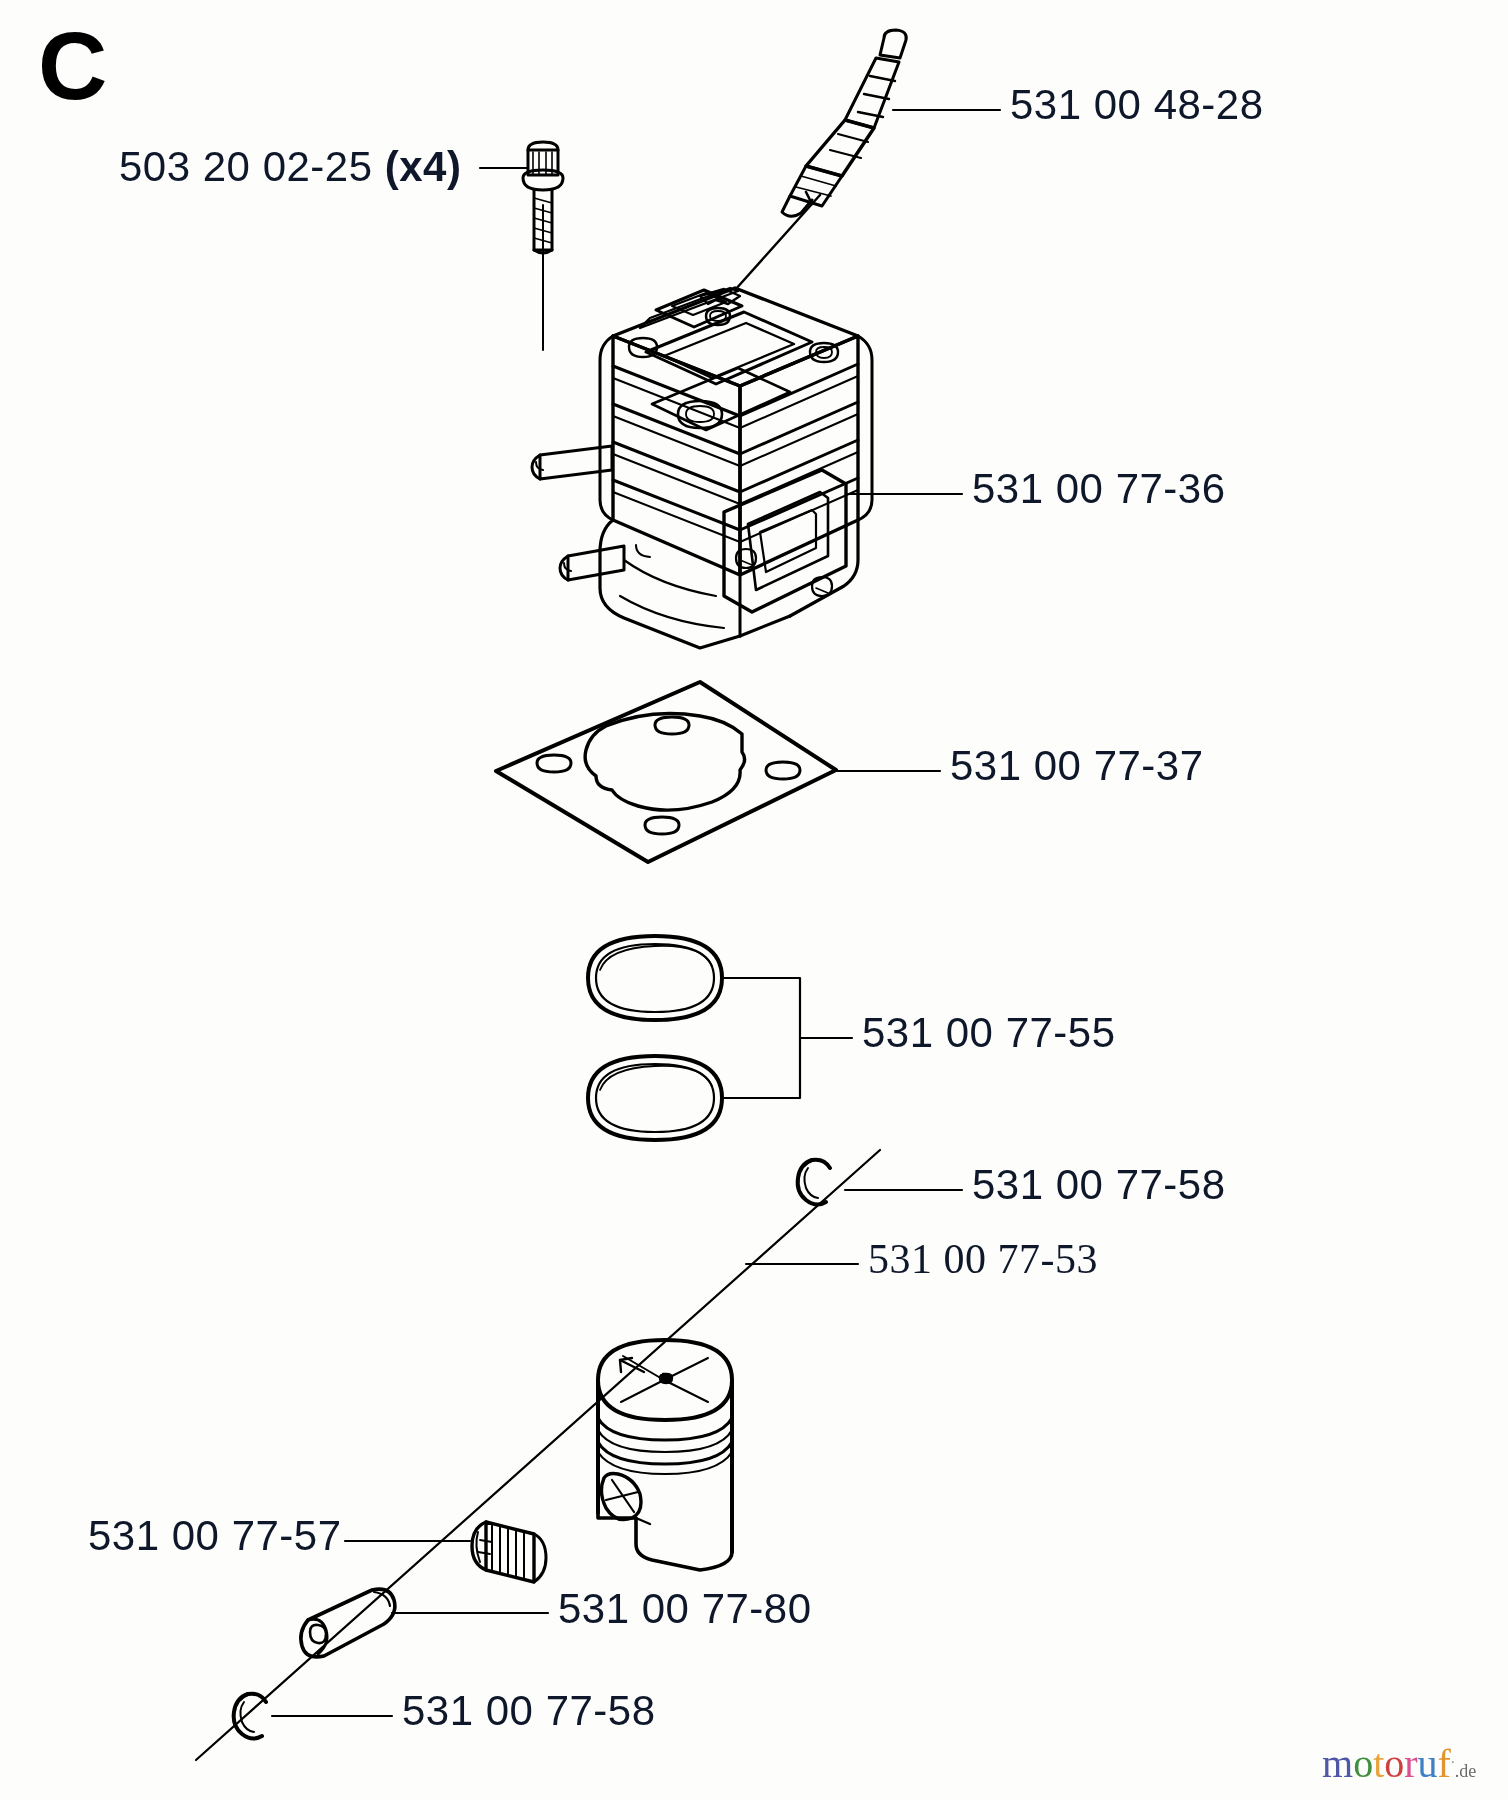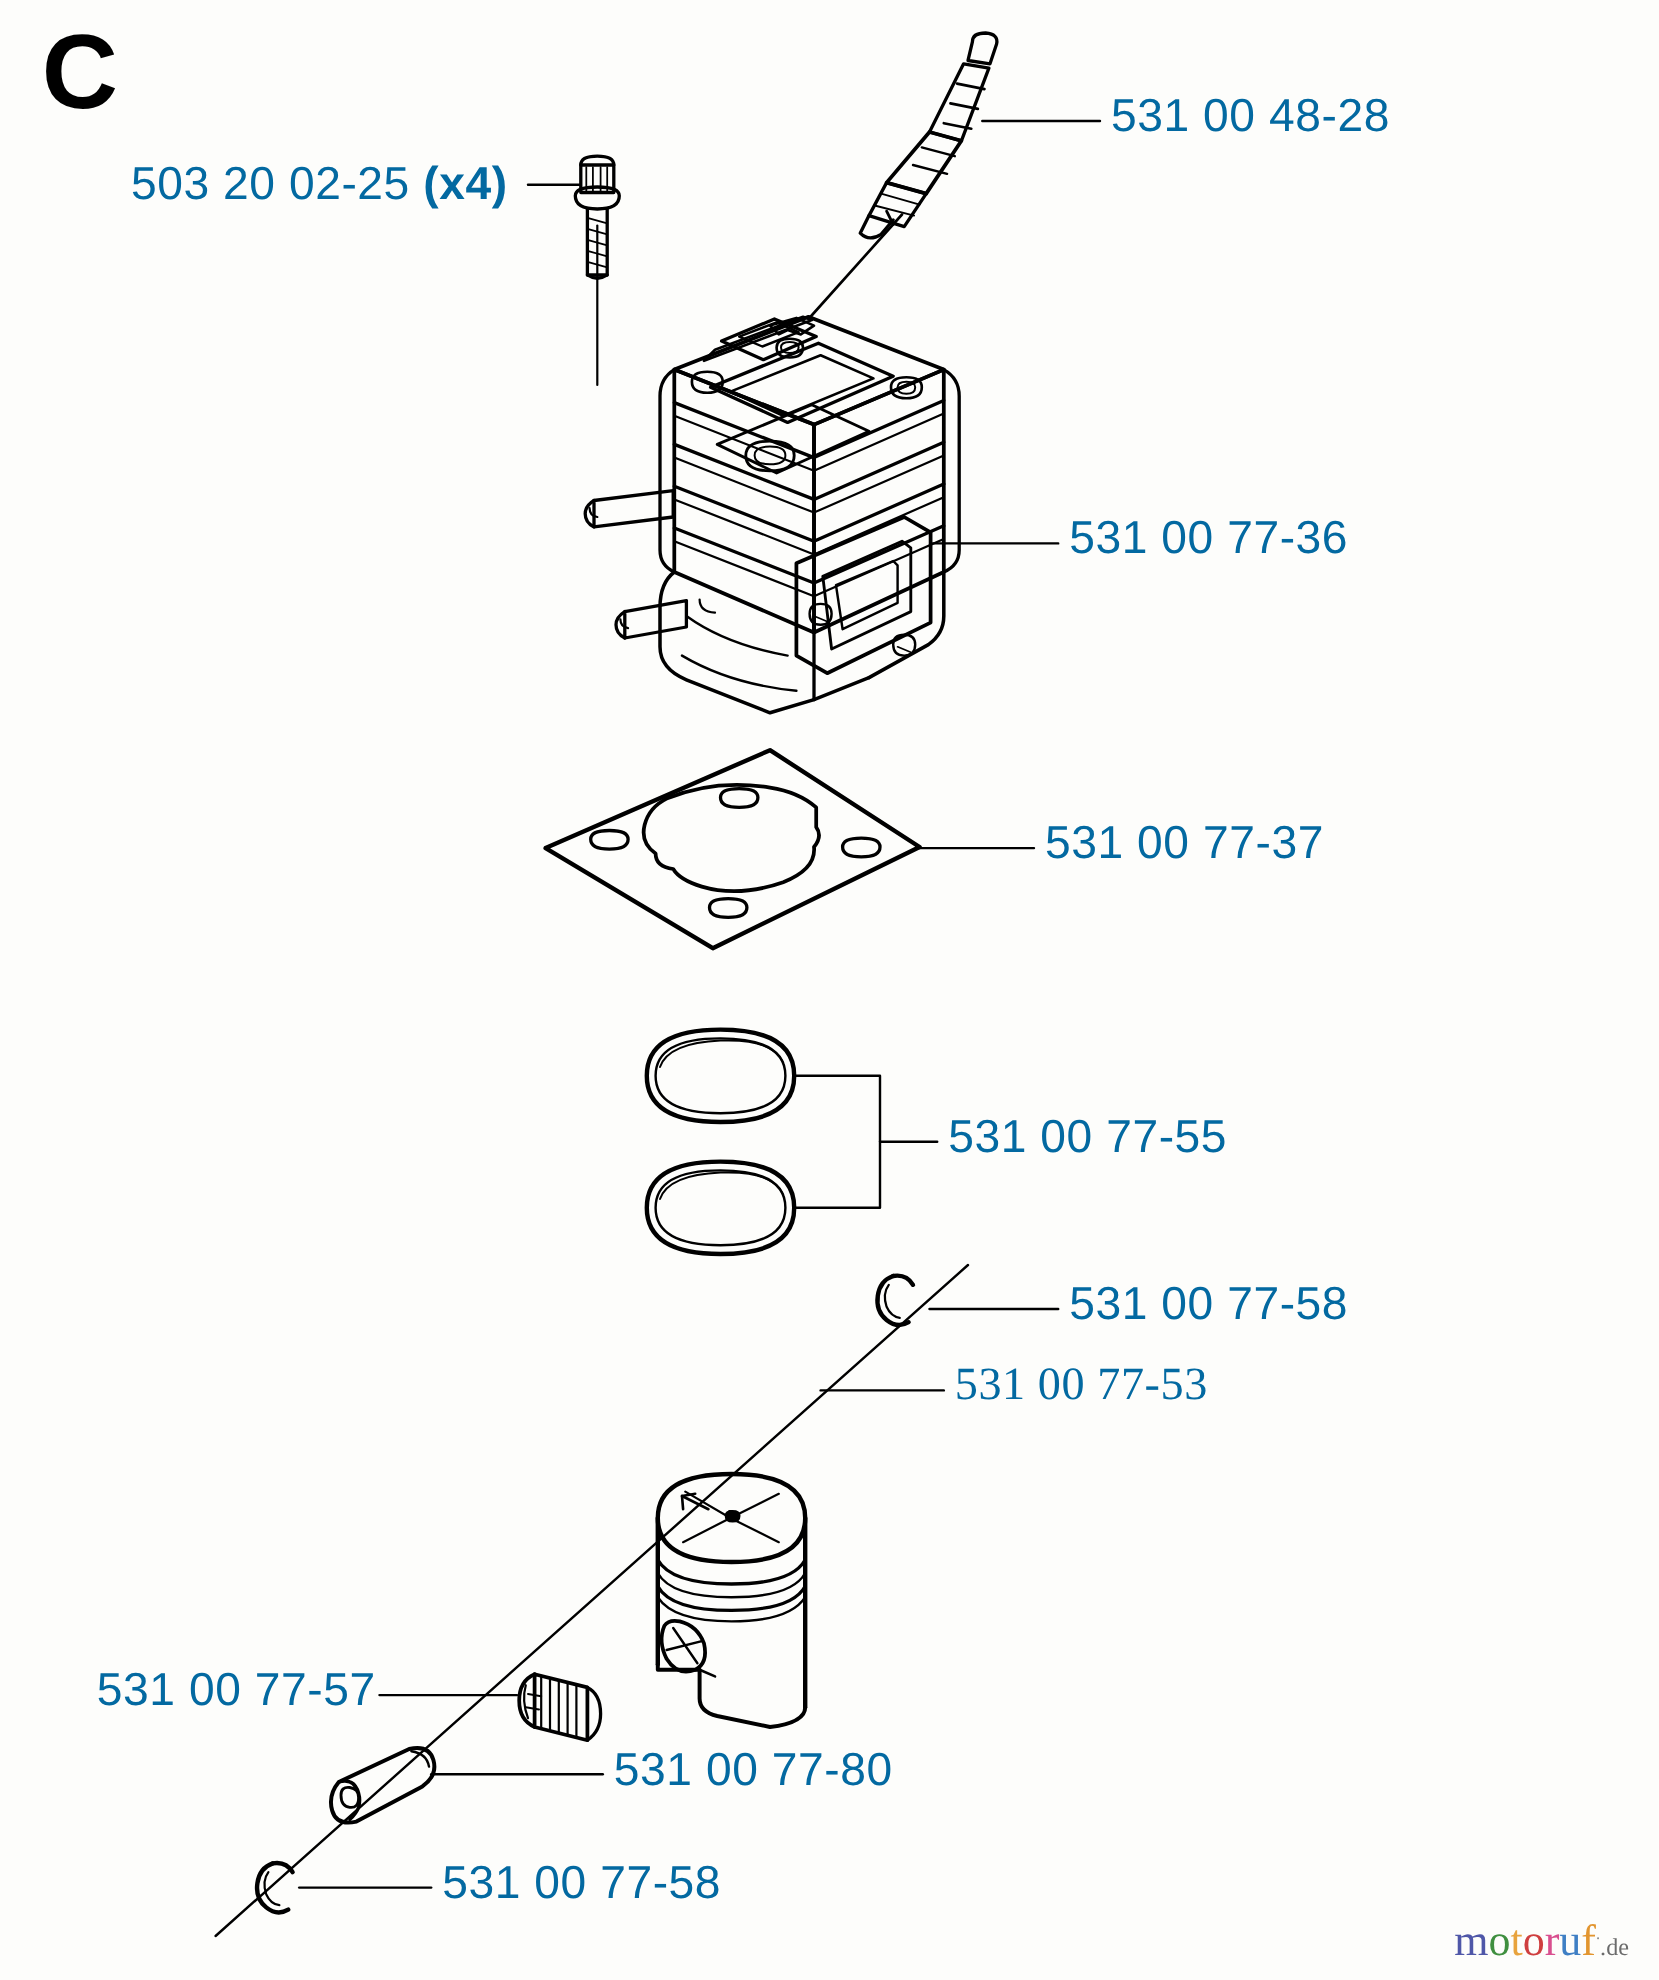--- a/index.html
+++ b/index.html
@@ -31,41 +31,41 @@
     font-size: 96px;
     font-weight: bold;
     line-height: 1;
     color: #000;
     letter-spacing: -2px;
     font-family: "Liberation Sans", sans-serif;
   }
   .part-label {
     position: absolute;
     font-size: 42px;
-    color: #0369a1;
+    color: #0f172a;
     white-space: nowrap;
     line-height: 1;
     font-family: "Liberation Sans", sans-serif;
     letter-spacing: 0.5px;
   }
   .part-label .qty {
     font-weight: bold;
   }
   .wm {
     position: absolute;
     left: 1322px;
     top: 1744px;
     font-family: "Liberation Serif", serif;
     font-size: 40px;
     line-height: 1;
     white-space: nowrap;
   }
   .wm span { display: inline; }
   .wm .suffix {
-    font-size: 22px;
+    font-size: 18px;
     color: #6b6b6b;
   }
   .wm .dotmark {
     font-size: 15px;
     vertical-align: super;
     color: #8a8a8a;
   }
 </style>
 </head>
 <body>

